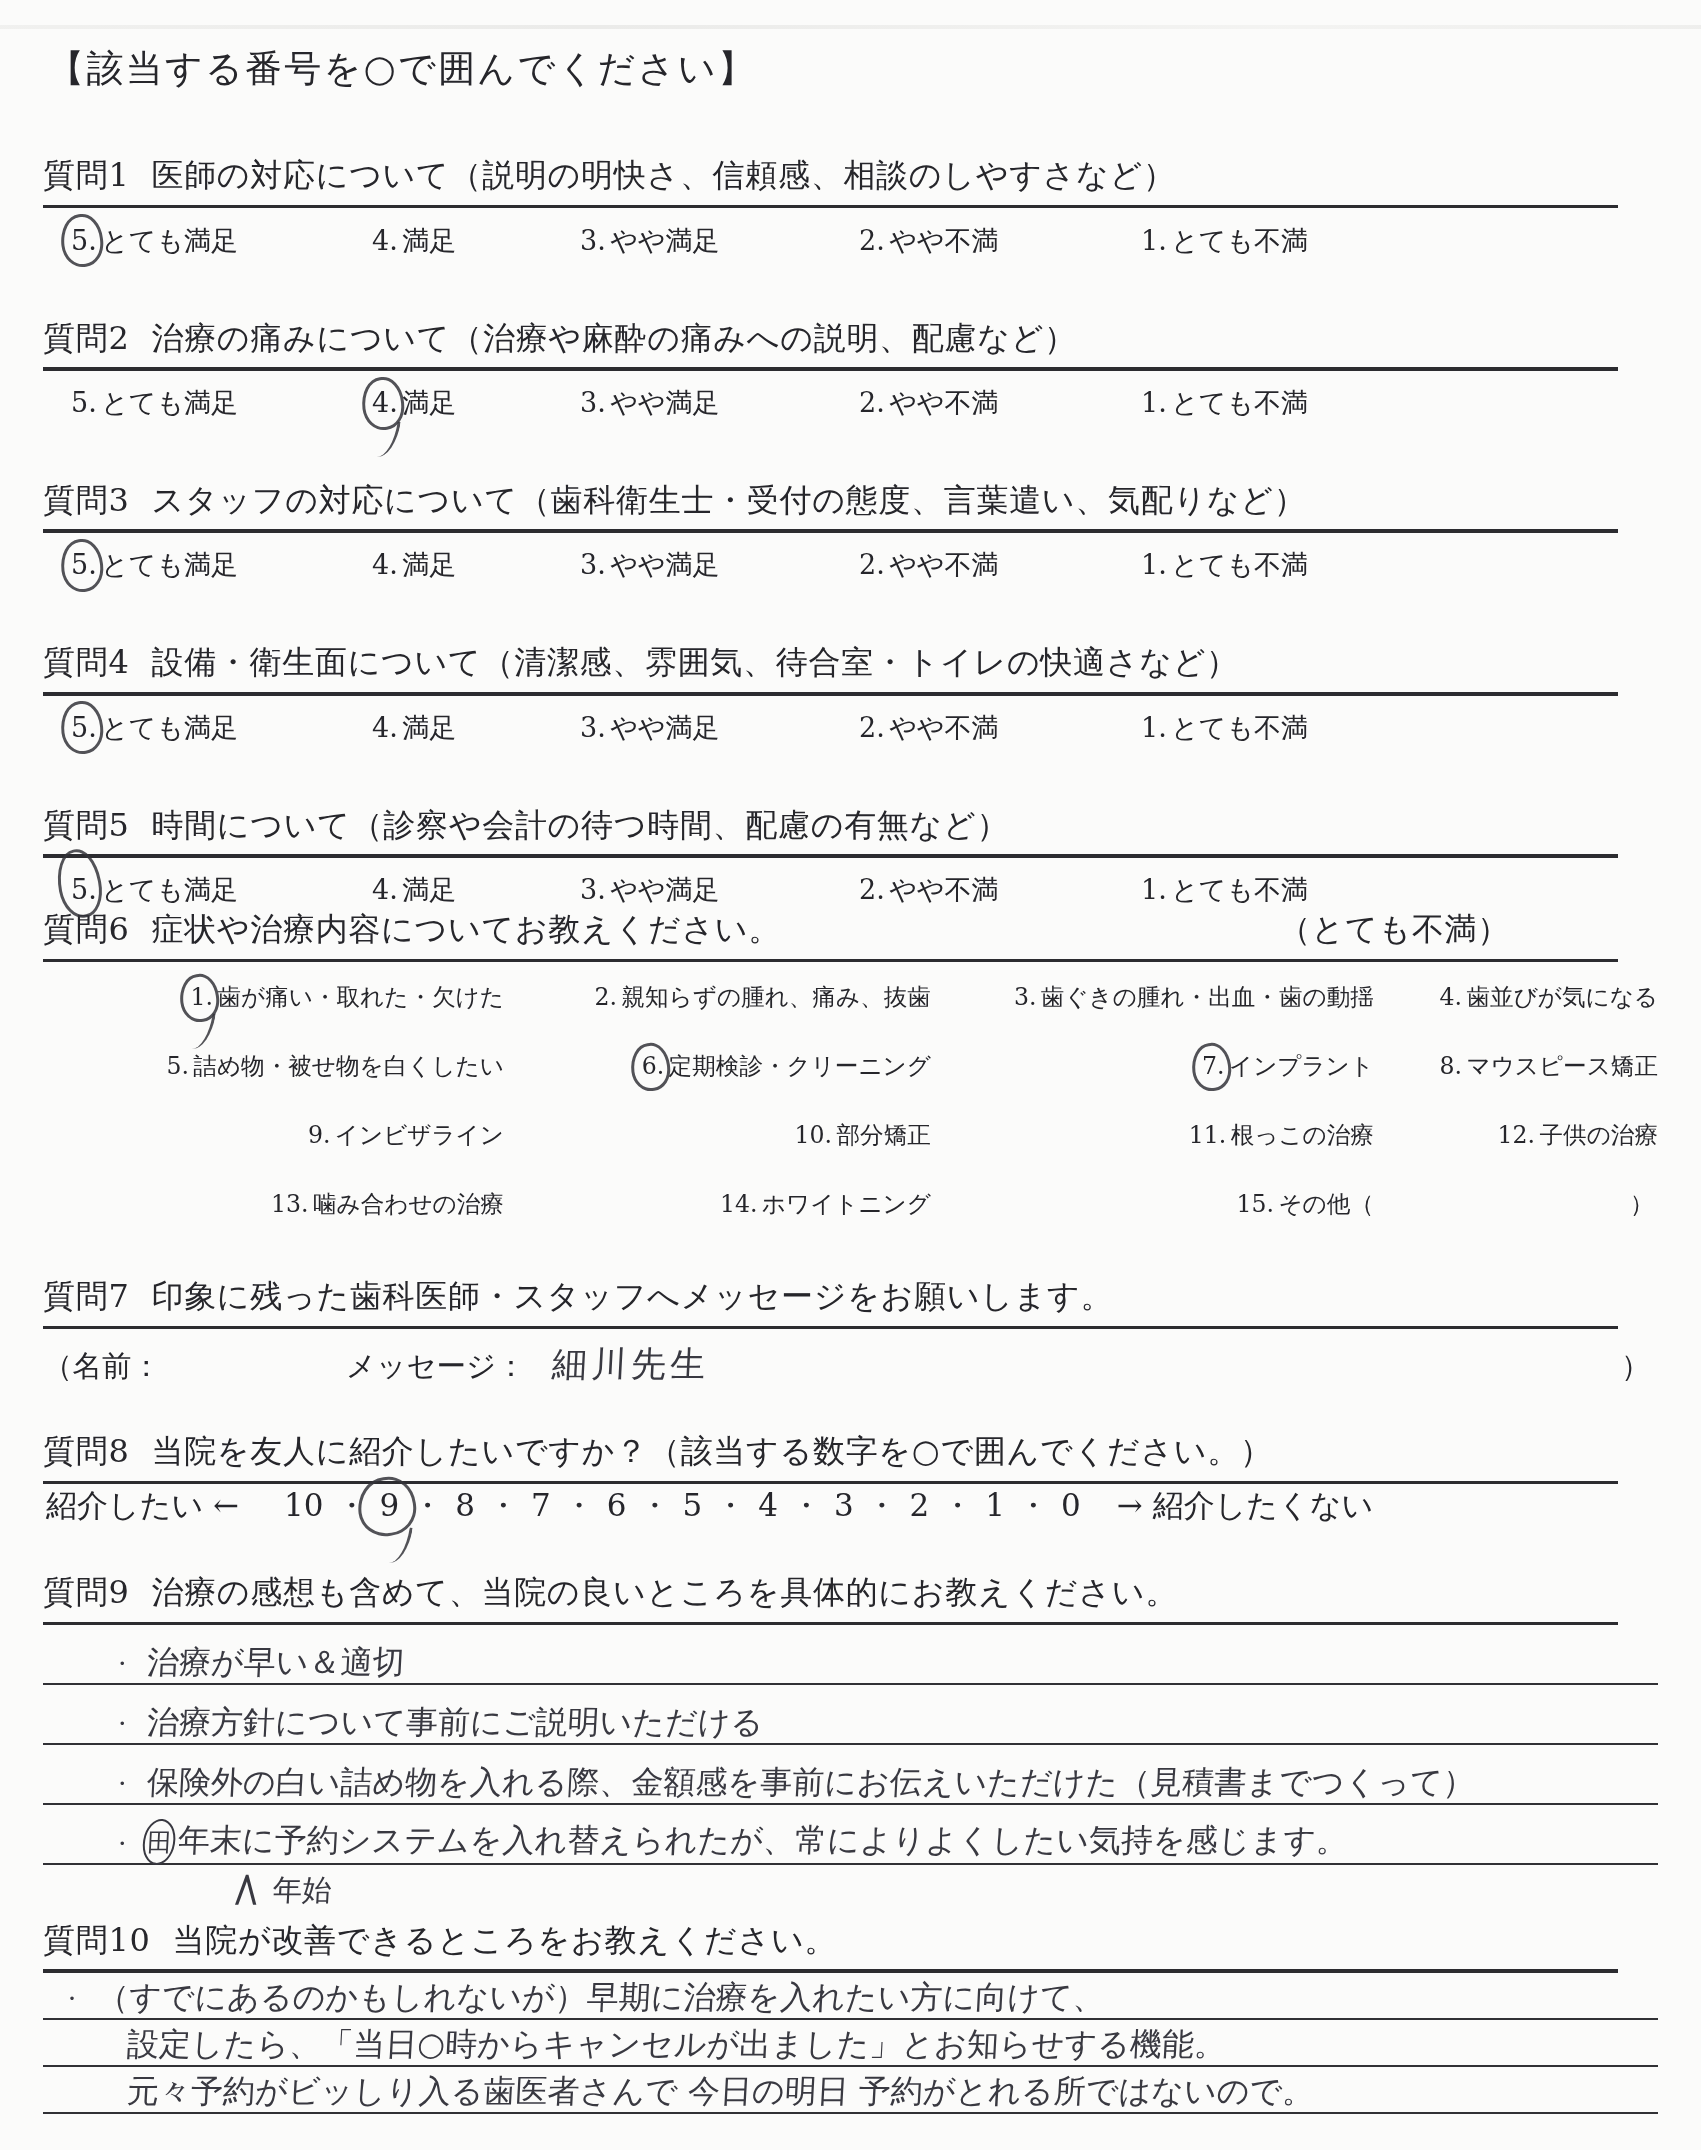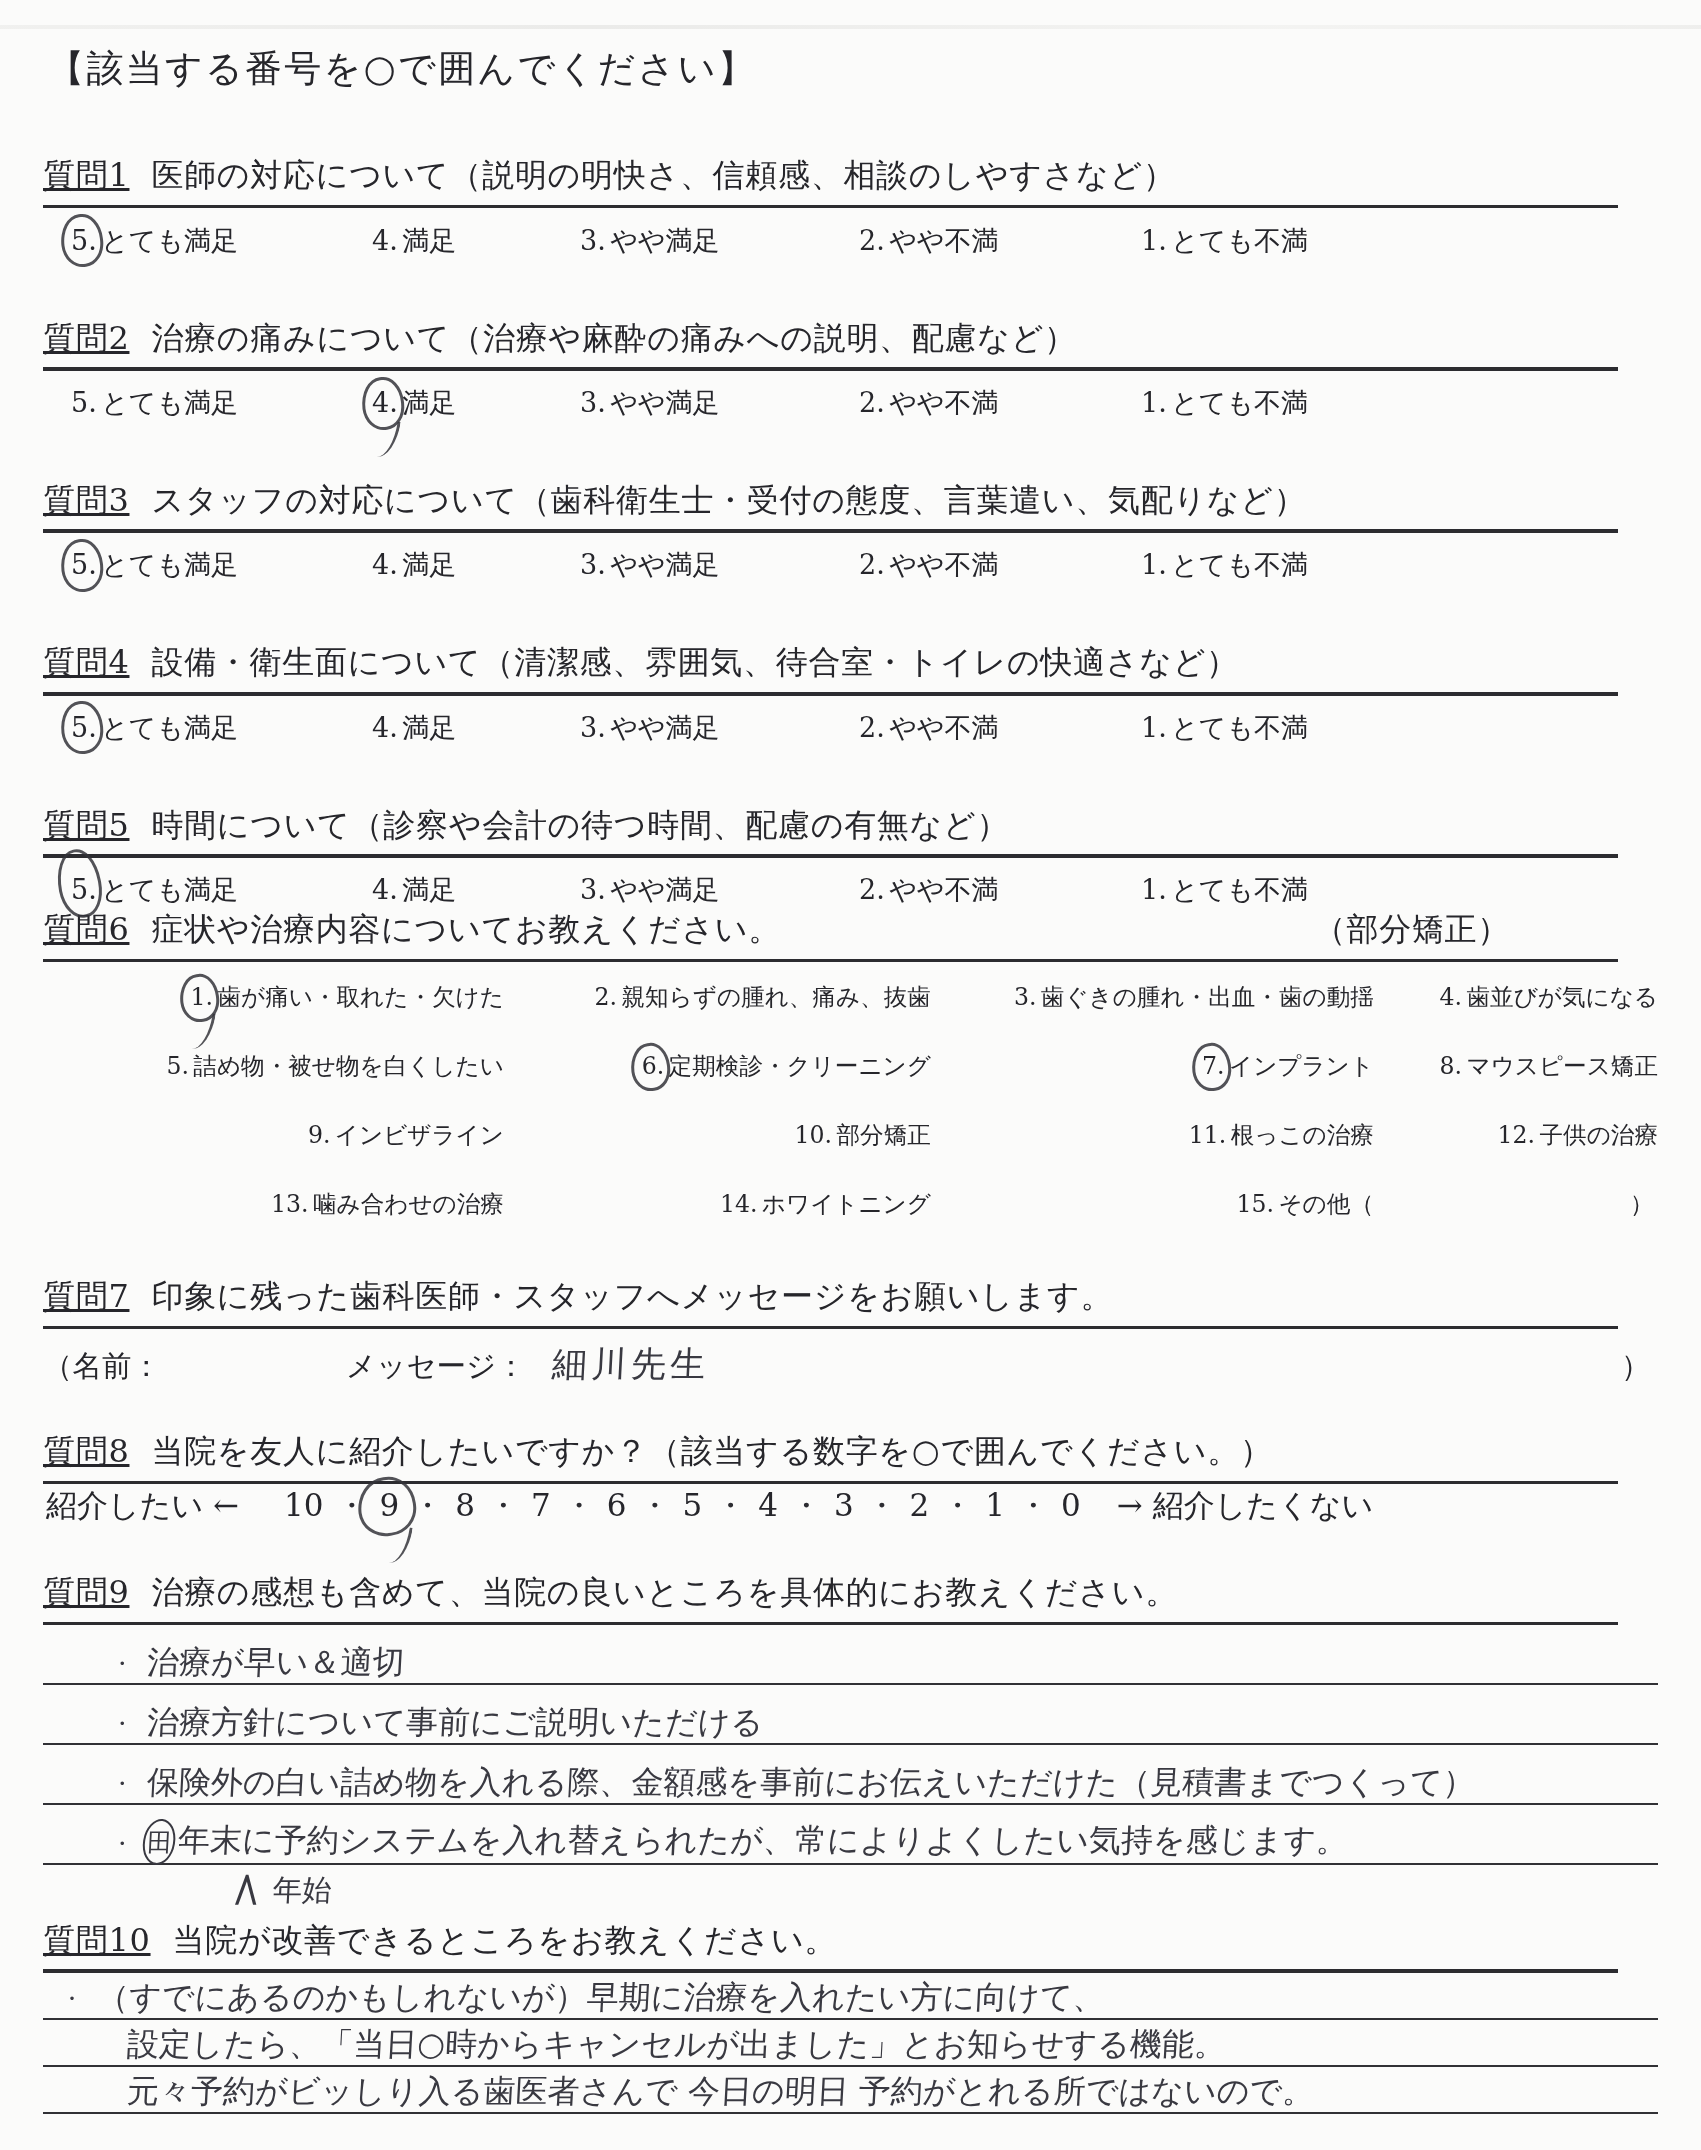--- a/index.html
+++ b/index.html
@@ -25,21 +25,21 @@
   .title{
     font-size:37px;font-weight:normal;letter-spacing:2.2px;
     margin:10.3px 0 0 4.4px;line-height:49px;
   }
   
   section.q{position:relative;}
   .q-head{
     display:flex;align-items:baseline;
     font-size:32px;line-height:43px;letter-spacing:0.7px;
   }
-  .q-no{margin-right:22px;white-space:nowrap;text-decoration:underline;}
+  .q-no{margin-right:22px;white-space:nowrap;}
   .q-note{margin-left:auto;margin-right:148px;white-space:nowrap;}
   .rule{height:3.7px;background:#2c2c30;width:97.5%;margin-top:7.4px;}
   
   .opts{
     display:flex;align-items:baseline;
     font-size:27px;line-height:37px;
     margin-top:13.3px;padding-left:28px;
   }
   .opt{white-space:nowrap;}
   .opt:nth-child(1){width:301px;}
@@ -224,21 +224,21 @@
       <span class="opt"><span class="num">3.</span><span>やや満足</span></span>
       <span class="opt"><span class="num">2.</span><span>やや不満</span></span>
       <span class="opt"><span class="num">1.</span><span>とても不満</span></span>
     </div>
   </section>
 
   <section class="q s-q6">
     <div class="q-head">
       <span class="q-no">質問6</span>
       <span class="q-title">症状や治療内容についてお教えください。</span>
-      <span class="q-note">（部分矯正）</span>
+      <span class="q-note">（とても不満）</span>
     </div>
     <div class="rule"></div>
     <div class="q6-grid">
       <span class="q6-item"><span class="num circ tail">1.</span><span>歯が痛い・取れた・欠けた</span></span>
       <span class="q6-item"><span class="num">2.</span><span>親知らずの腫れ、痛み、抜歯</span></span>
       <span class="q6-item"><span class="num">3.</span><span>歯ぐきの腫れ・出血・歯の動揺</span></span>
       <span class="q6-item"><span class="num">4.</span><span>歯並びが気になる</span></span>
 
       <span class="q6-item"><span class="num">5.</span><span>詰め物・被せ物を白くしたい</span></span>
       <span class="q6-item"><span class="num circ">6.</span><span>定期検診・クリーニング</span></span>

